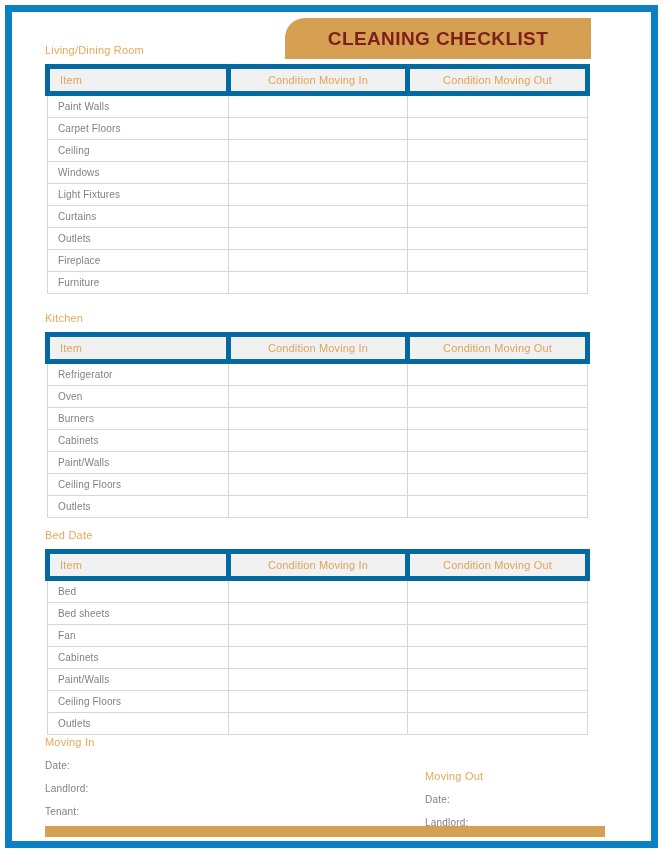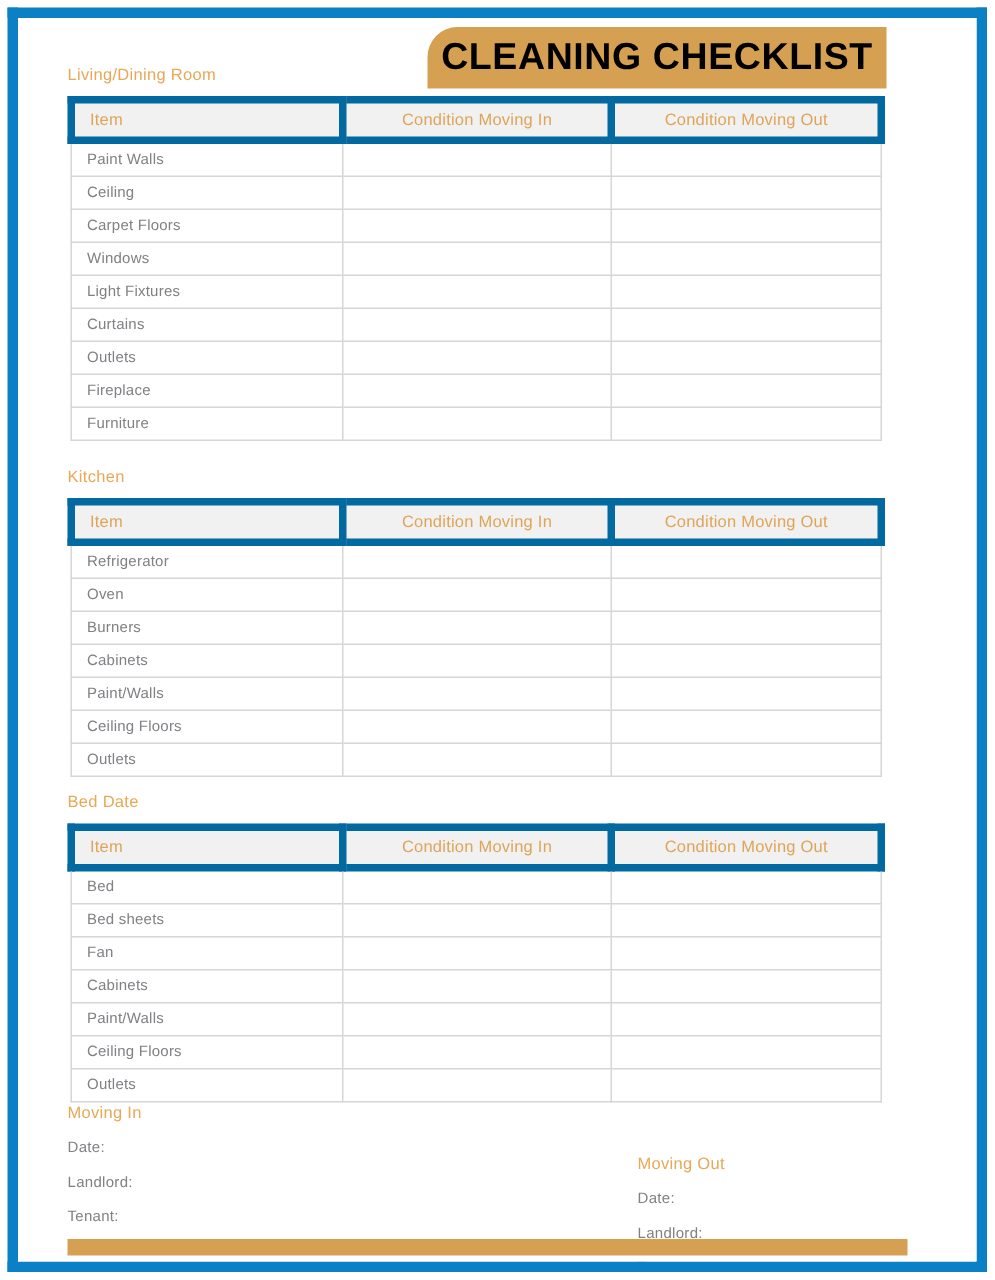--- a/index.html
+++ b/index.html
@@ -48,22 +48,22 @@
     top: 6px;
     width: 306px;
     height: 41px;
     background: #d6a052;
     border-top-left-radius: 20px;
     display: flex;
     align-items: center;
     justify-content: center;
   }
   #title-banner .title-text {
-    color: #000000;
-    font-size: 25px;
+    color: #7f1d1d;
+    font-size: 19px;
     font-weight: bold;
     letter-spacing: 0.4px;
     font-family: "Liberation Sans", sans-serif;
     white-space: nowrap;
   }
 
   
   .section {
     position: absolute;
     left: 33px;
@@ -180,26 +180,26 @@
                 <th>Condition Moving Out</th>
               </tr>
             </thead>
             <tbody>
               <tr>
                 <td>Paint Walls</td>
                 <td class="blank"></td>
                 <td class="blank"></td>
               </tr>
               <tr>
+                <td>Carpet Floors</td>
+                <td class="blank"></td>
+                <td class="blank"></td>
+              </tr>
+              <tr>
                 <td>Ceiling</td>
-                <td class="blank"></td>
-                <td class="blank"></td>
-              </tr>
-              <tr>
-                <td>Carpet Floors</td>
                 <td class="blank"></td>
                 <td class="blank"></td>
               </tr>
               <tr>
                 <td>Windows</td>
                 <td class="blank"></td>
                 <td class="blank"></td>
               </tr>
               <tr>
                 <td>Light Fixtures</td>

